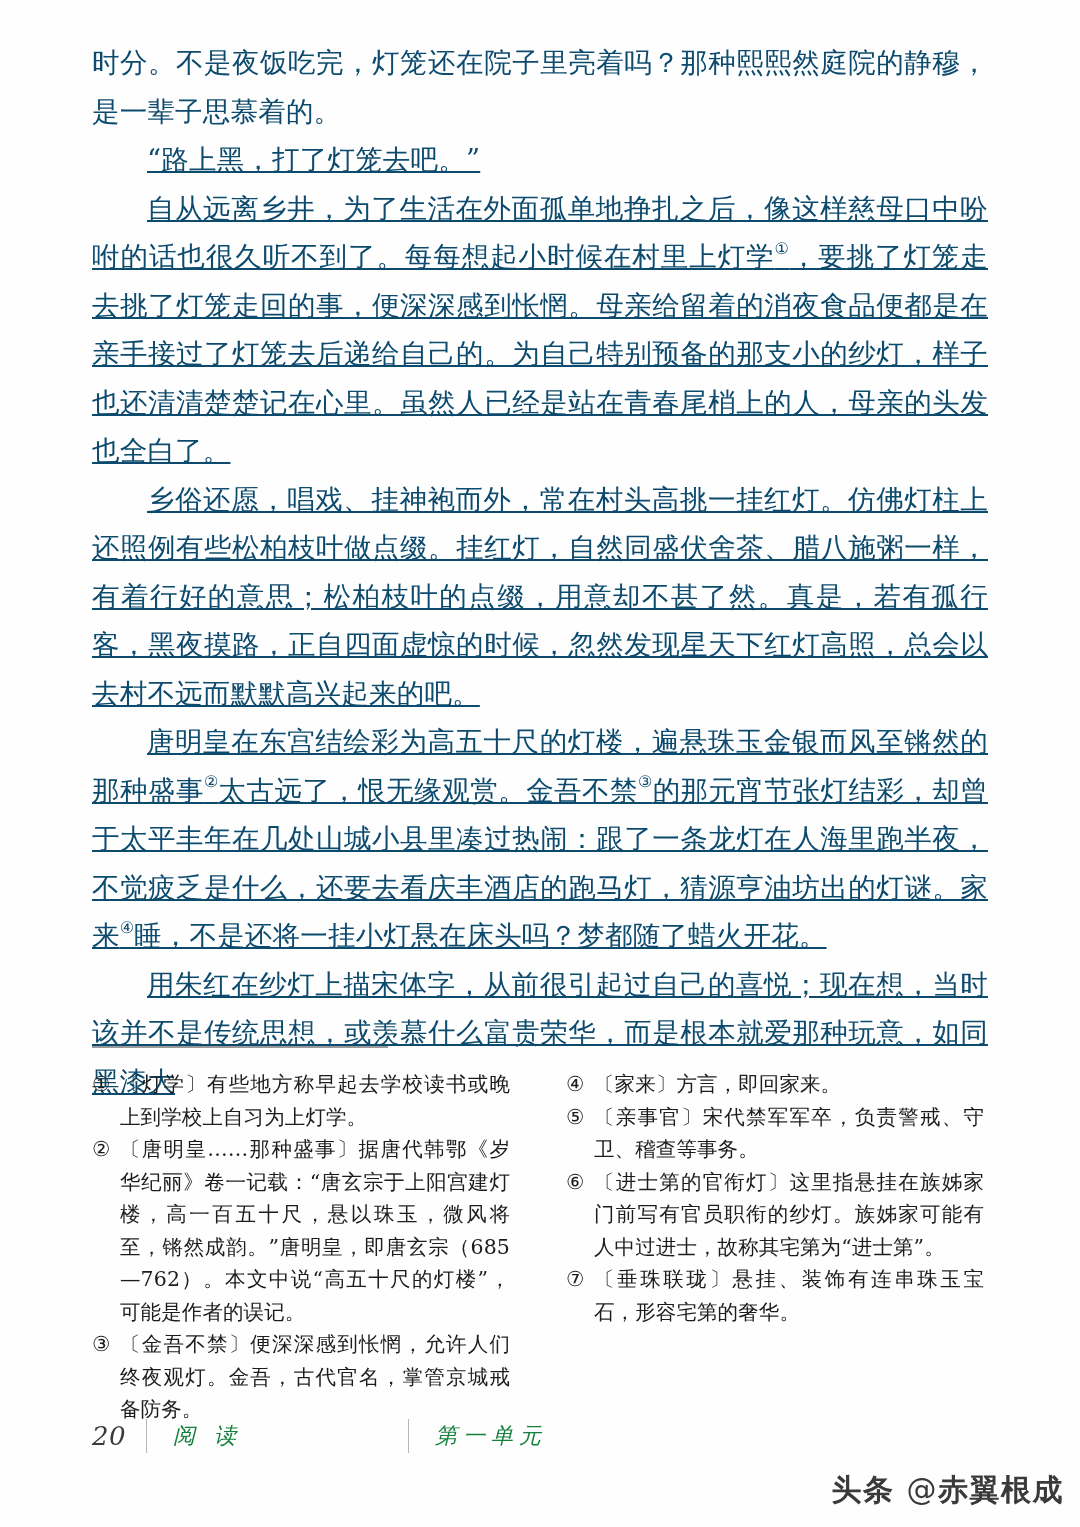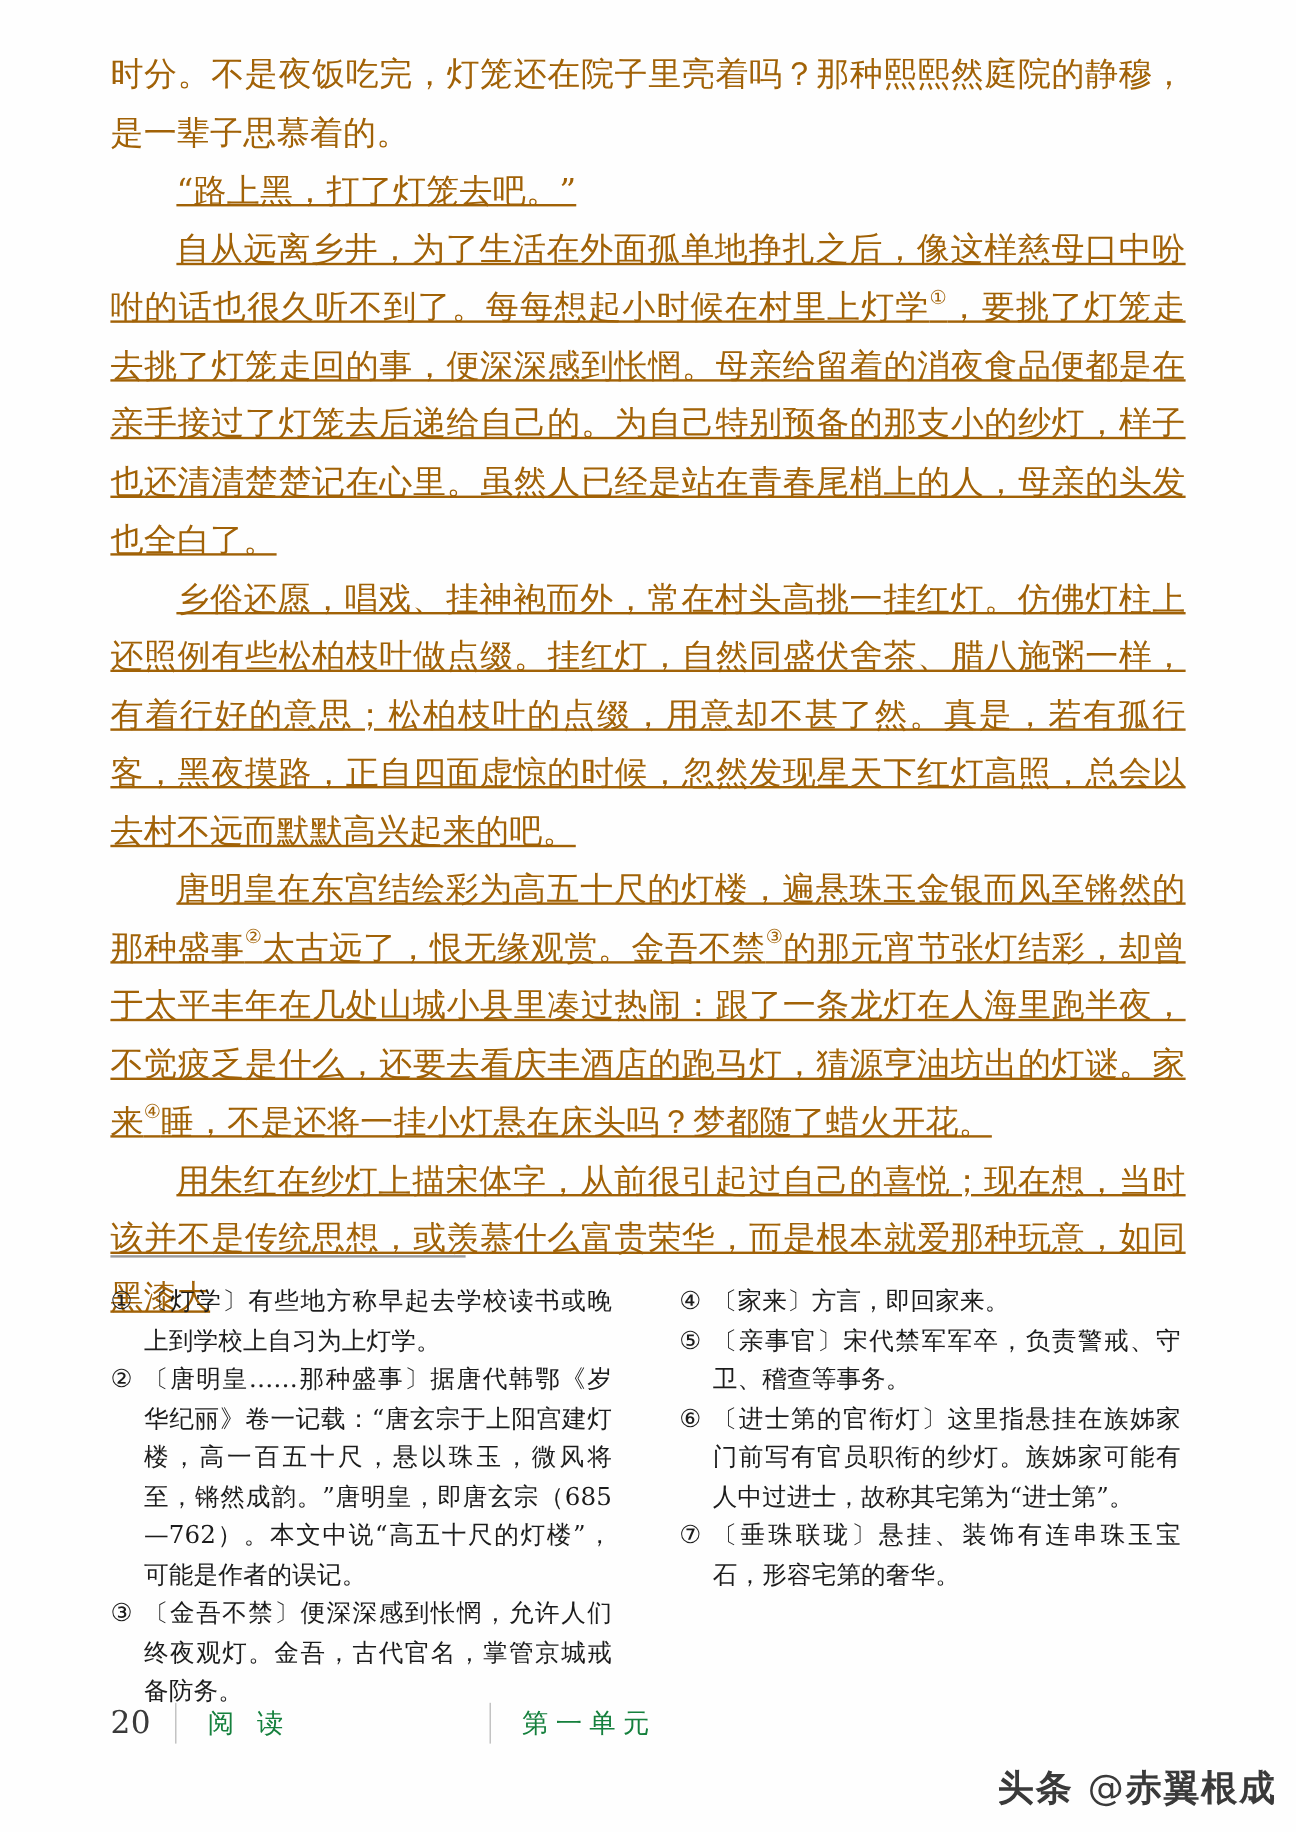--- a/index.html
+++ b/index.html
@@ -30,21 +30,21 @@
     width: 896px;
   }
   .para {
     font-size: 27.5px;
     line-height: 48.5px;
     text-align: justify;
     text-justify: inter-character;
     text-align-last: left;
     letter-spacing: 0.2px;
     margin: 0 0 0 0;
-    color: #a16207;
+    color: #0c4a6e;
     font-weight: 500;
   }
   .para.indent {
     text-indent: 2em;
   }
   .para + .para {
     margin-top: 0px;
     text-decoration: underline;
   }
   .fn-ref {
@@ -104,20 +104,21 @@
   
   .footer {
     position: absolute;
     left: 92px;
     top: 1416px;
     width: 896px;
     height: 40px;
     display: flex;
     align-items: center;
     color: #3a3a3a;
+    font-style: italic;
   }
   .pg-num {
     font-size: 26px;
     letter-spacing: 0.5px;
     font-family: "DejaVu Serif", "Liberation Serif", serif;
     margin-right: 20px;
   }
   .vrule {
     display: inline-block;
     width: 1px;

